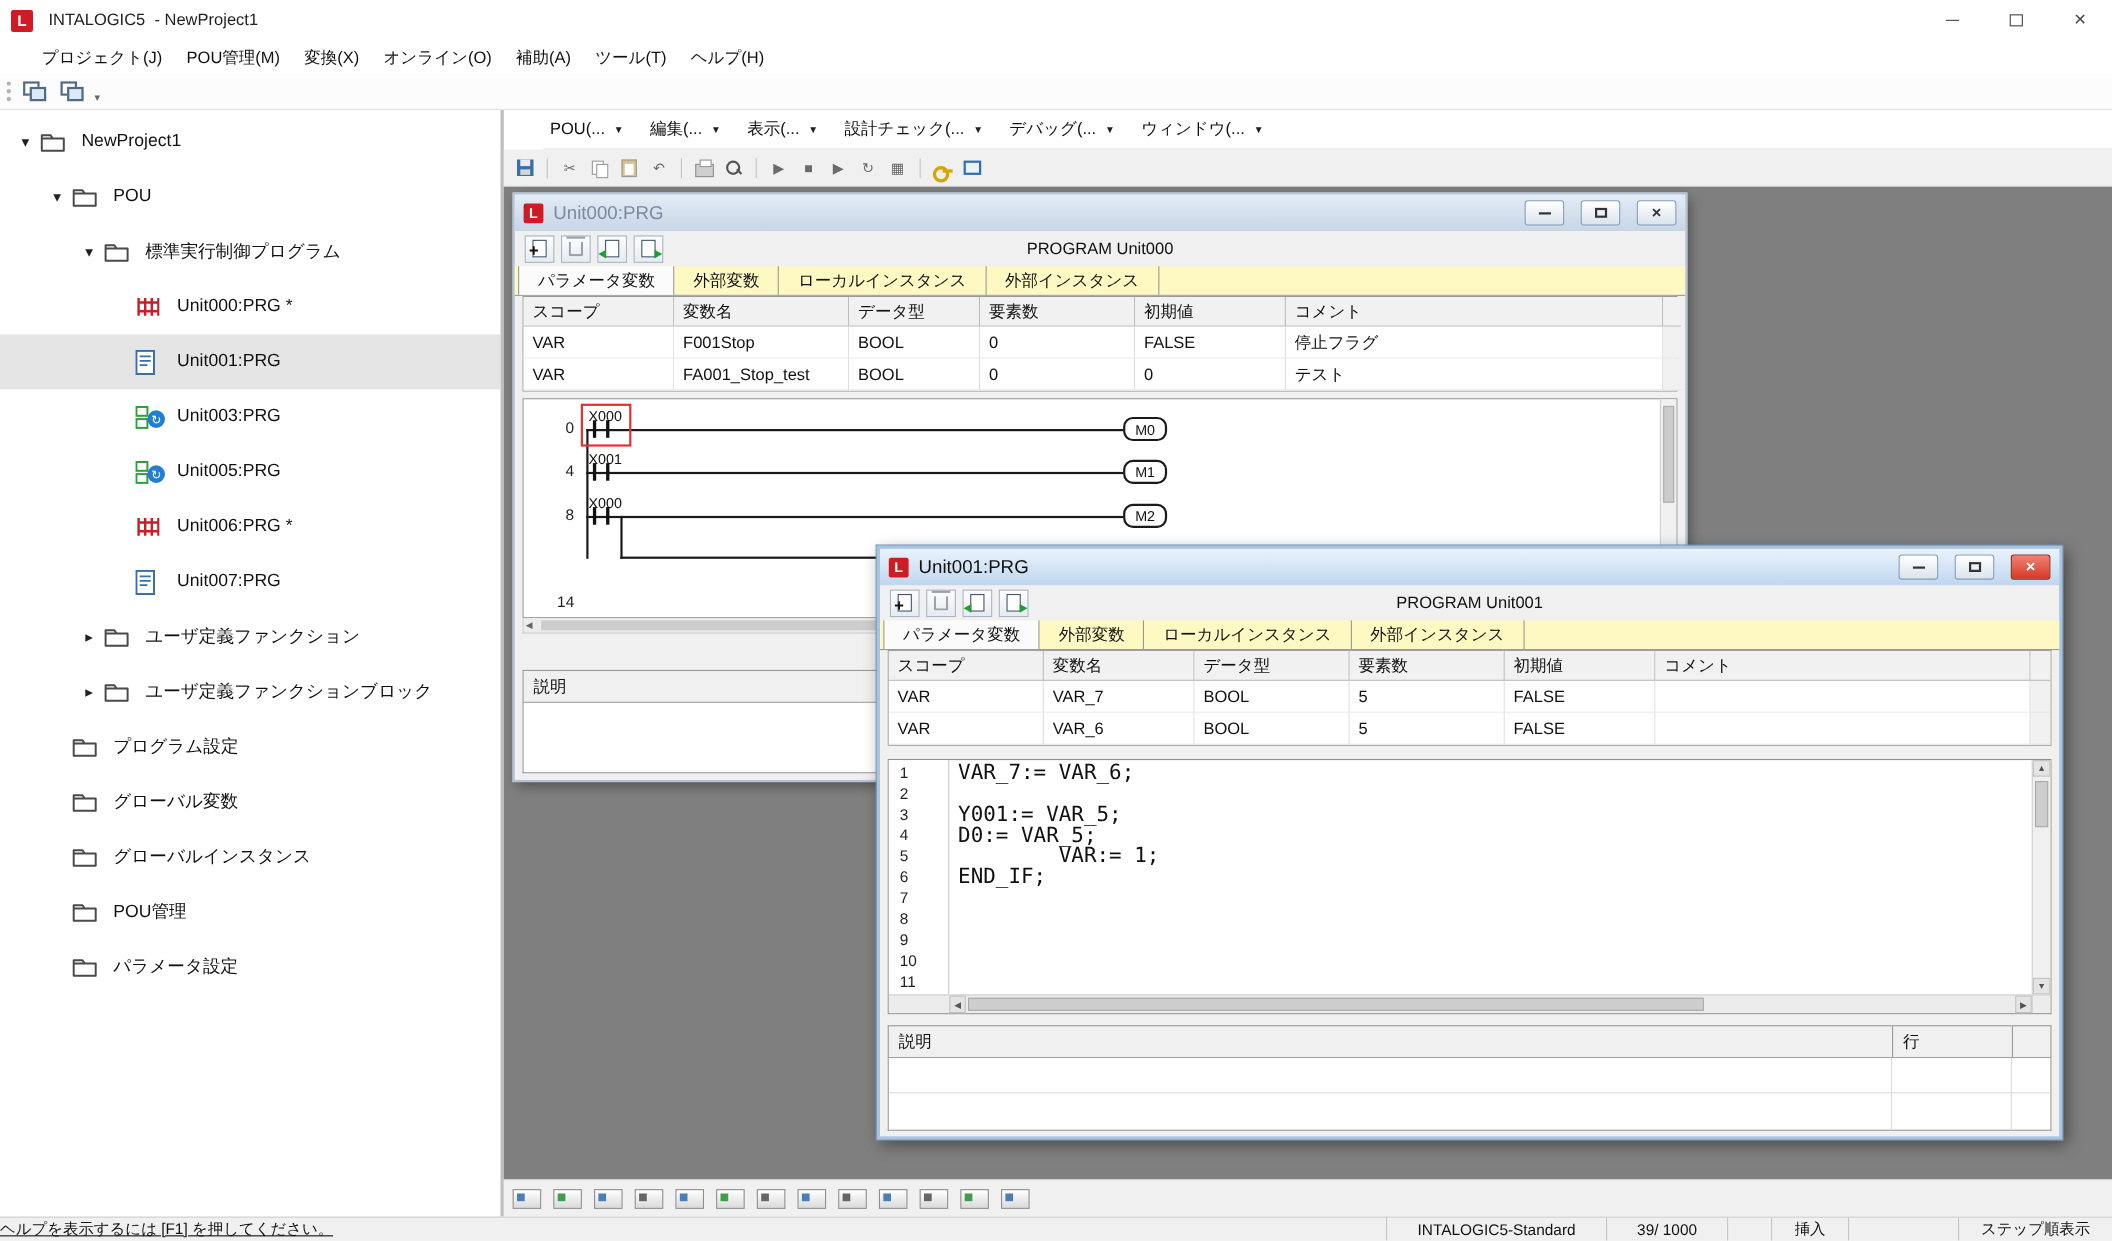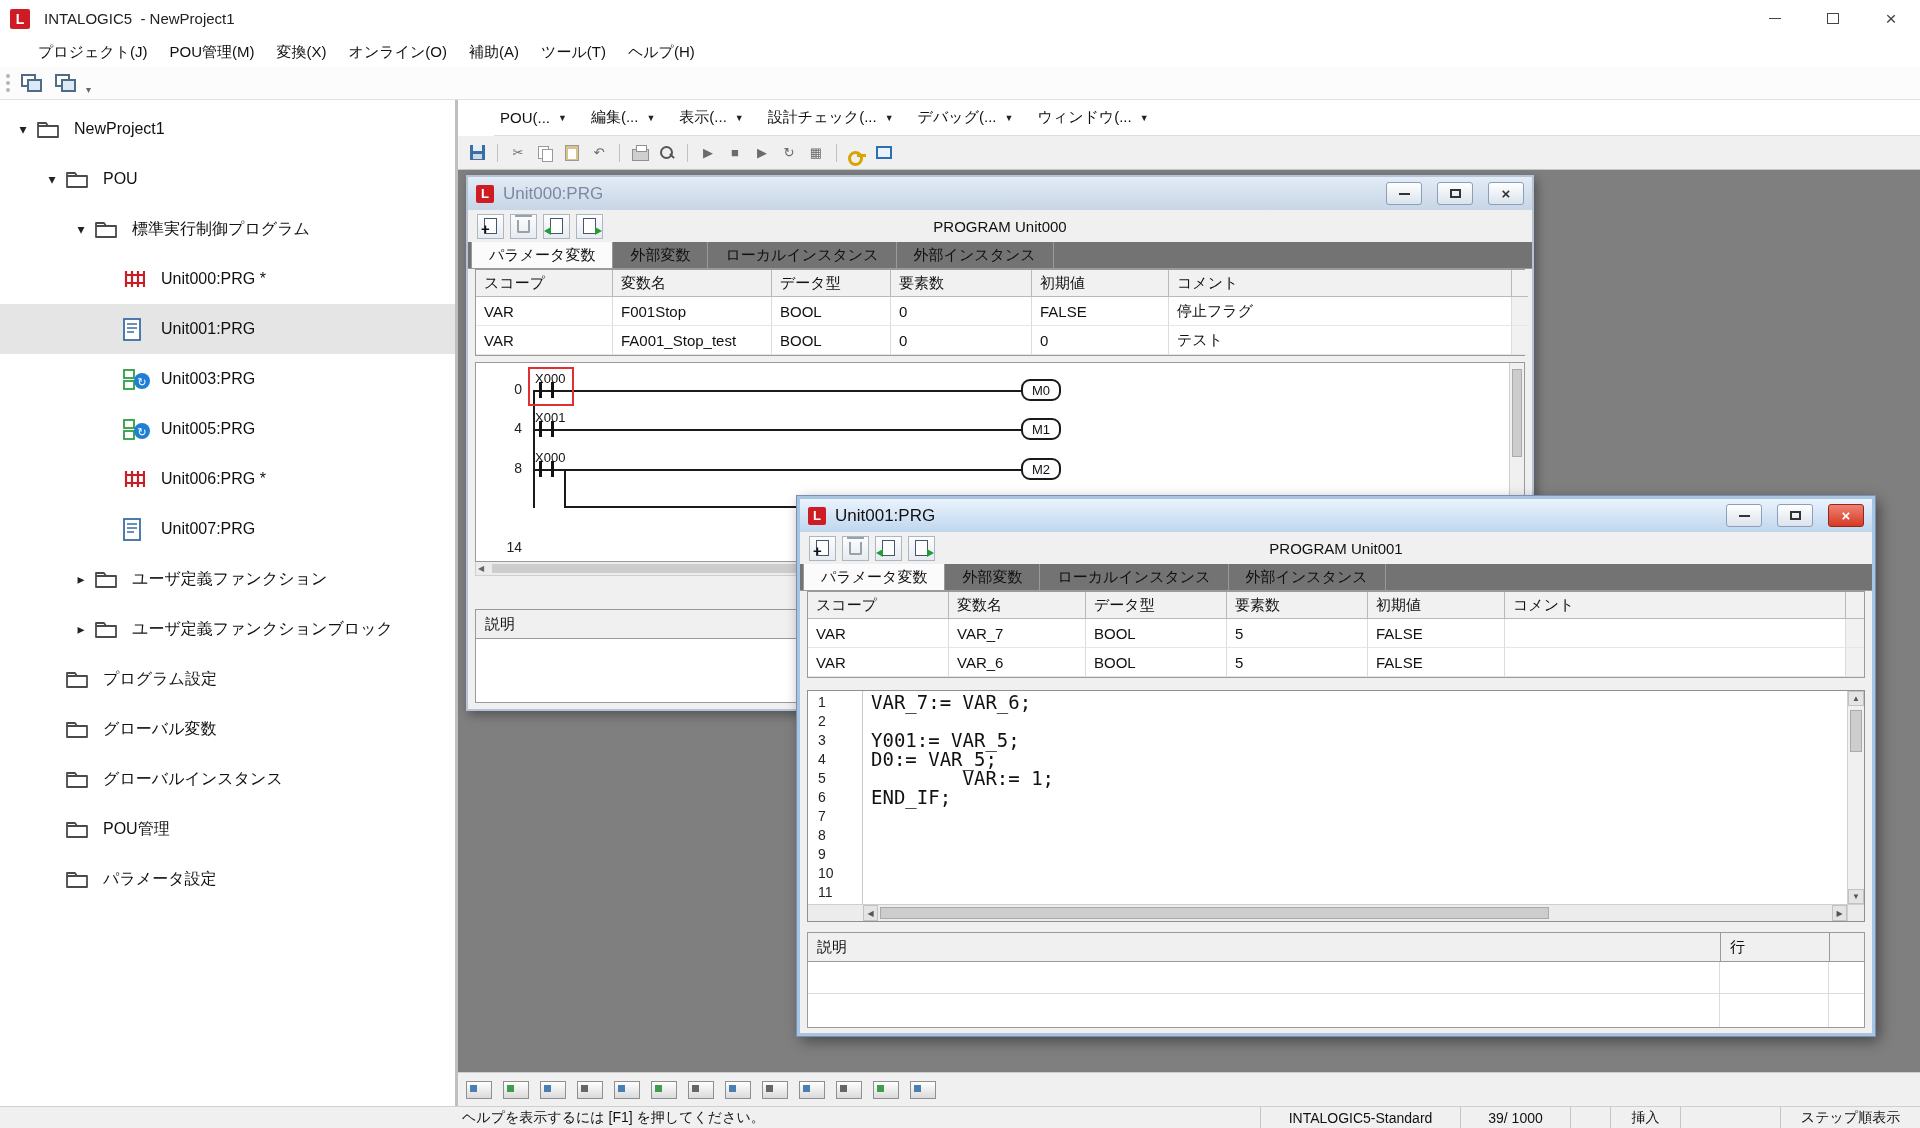--- a/index.html
+++ b/index.html
@@ -63,21 +63,21 @@
 .i-mon{width:16px;height:13px;border:2px solid #2c6fb2;background:#eaf2fb;}
 .mdi-canvas{position:absolute;left:458px;top:170px;right:0;height:902px;background:#7f7f7f;}
 
 
 .bottom-bar{position:absolute;left:458px;top:1072px;right:0;height:34px;background:#f0f0f0;border-top:1px solid #cfcfcf;display:flex;align-items:center;padding-left:8px;gap:11px;z-index:20;}
 .btool{width:26px;height:18px;background:linear-gradient(#ffffff,#dadada);border:1px solid #8f8f8f;position:relative;}
 .btool::after{content:"";position:absolute;left:3px;top:3px;width:7px;height:7px;background:#4a7fb5;}
 .btool.g::after{background:#3f9e4d;}
 .btool.k::after{background:#666;}
 .statusbar{position:absolute;left:0;top:1106px;right:0;height:22px;background:#f0f0f0;border-top:1px solid #cfcfcf;display:flex;align-items:center;font-size:14px;z-index:21;}
-.sb-help{margin-left:462px;white-space:nowrap;}
+.sb-help{white-space:nowrap;text-decoration:underline;}
 .sb-right{margin-left:auto;display:flex;height:100%;align-items:center;}
 .sb-seg{border-left:1px solid #c6c6c6;height:100%;display:flex;align-items:center;justify-content:center;padding:0 12px;white-space:nowrap;}
 .sb-seg.w1{min-width:200px;}.sb-seg.w2{min-width:110px;}.sb-seg.w3{min-width:40px;}
 .sb-seg.w4{min-width:70px;}.sb-seg.w5{min-width:100px;}.sb-seg.w6{min-width:140px;}
 
 
 .mdi-win{position:absolute;background:#f0f0f0;}
 #win000{left:466px;top:175px;width:1068px;height:536px;z-index:5;border:2px solid #b4c4d6;box-shadow:3px 4px 10px rgba(0,0,0,.35);}
 #win001{left:797px;top:496px;width:1078px;height:540px;z-index:6;border:3px solid #a9c4e0;outline:1px solid #7293b5;box-shadow:4px 5px 14px rgba(0,0,0,.45);}
 .win-titlebar{height:33px;display:flex;align-items:center;padding:0 8px;gap:9px;}
@@ -96,21 +96,21 @@
 .win-toolbar{height:32px;display:flex;align-items:center;padding:0 9px;gap:6px;position:relative;}
 .win-prog-label{position:absolute;left:0;right:0;text-align:center;font-size:15px;color:#111;}
 .wt-icon{width:27px;height:25px;border:1px solid #aab6c4;background:linear-gradient(#fdfdfd,#e7ebf0);display:flex;align-items:center;justify-content:center;position:relative;z-index:2;}
 .pg{width:13px;height:16px;background:#fff;border:1px solid #44566b;position:relative;}
 .wt-plus{position:absolute;left:3px;bottom:2px;font-size:15px;font-weight:bold;color:#111;line-height:1;}
 .garrow{position:absolute;right:0;bottom:3px;width:0;height:0;border-top:4px solid transparent;border-bottom:4px solid transparent;border-left:7px solid #1f9e35;}
 .garrow.l{right:auto;left:0;border-left:none;border-right:7px solid #1f9e35;}
 .trash{position:relative;width:13px;height:13px;border:2px solid #98a2ad;border-top:none;border-radius:0 0 2px 2px;}
 .trash::before{content:"";position:absolute;top:-5px;left:-4px;right:-4px;height:2px;background:#98a2ad;}
 
-.win-tabs{height:27px;display:flex;align-items:stretch;background:#737373;border-bottom:1px solid #9a9a9a;padding-left:3px;}
+.win-tabs{height:27px;display:flex;align-items:stretch;background:#fef9c3;border-bottom:1px solid #9a9a9a;padding-left:3px;}
 .wtab{display:flex;align-items:center;padding:0 17px;font-size:15px;border-right:1px solid #9a9a9a;}
 .wtab:first-child{border-left:1px solid #9a9a9a;background:#fbfbfb;}
 
 .vgrid{margin:0 7px;border:1px solid #9a9a9a;background:#fff;}
 .vrow{display:grid;}
 #win000 .vrow{grid-template-columns:137px 159px 119px 141px 137px 1fr 12px;}
 #win001 .vrow{grid-template-columns:141px 137px 141px 141px 137px 1fr 18px;}
 .vh{background:#f1f1f1;border-right:1px solid #b9b9b9;border-bottom:1px solid #b9b9b9;padding:0 8px;font-size:15px;height:27px;display:flex;align-items:center;}
 .vc{background:#fff;border-right:1px solid #dcdcdc;border-bottom:1px solid #e6e6e6;padding:0 8px;font-size:15px;height:29px;display:flex;align-items:center;white-space:nowrap;overflow:hidden;}
 .vstub{background:#f1f1f1;border-right:none;}

